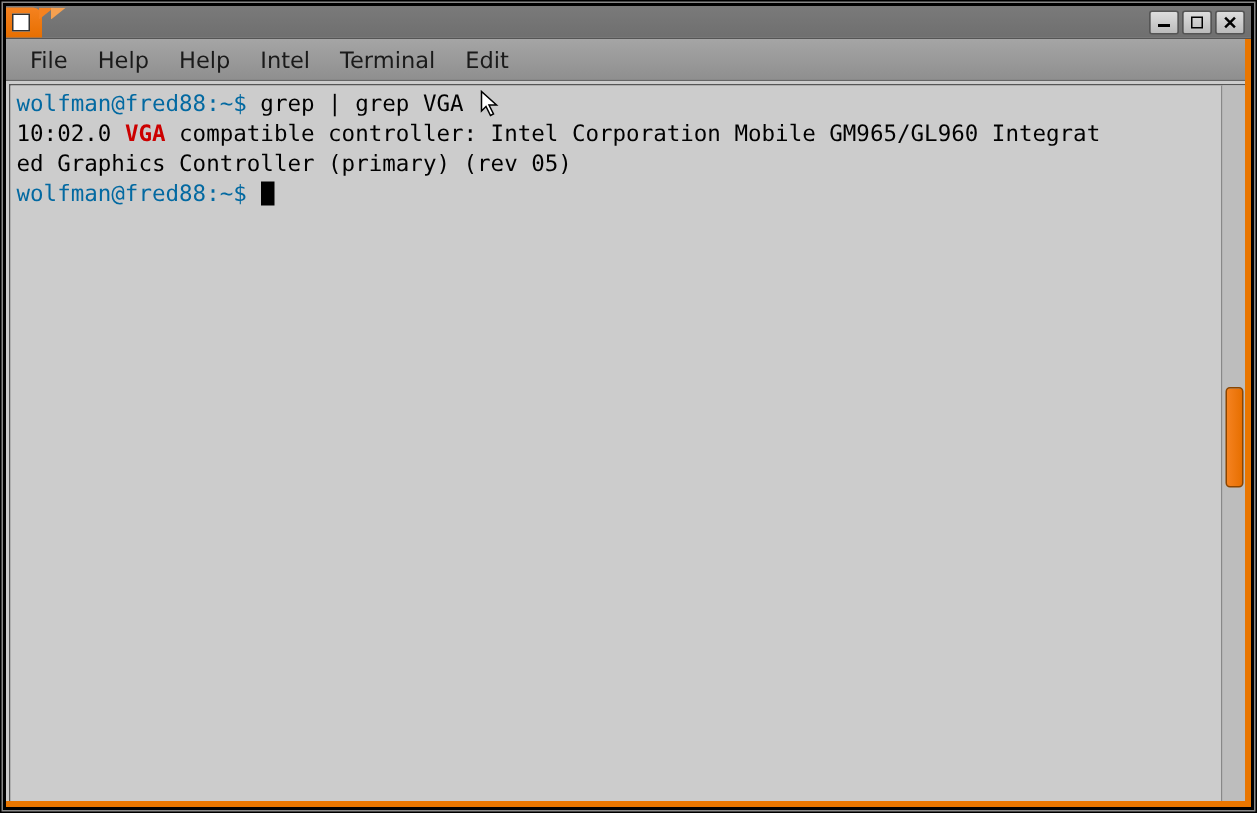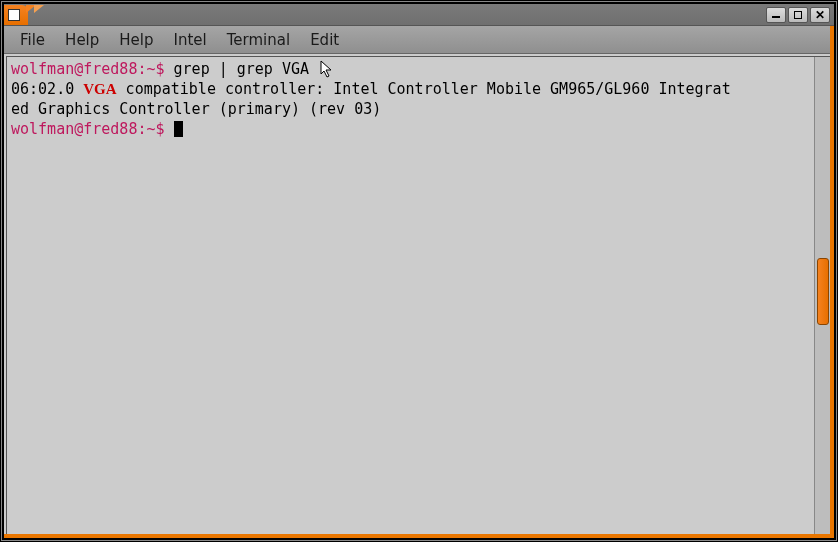--- a/index.html
+++ b/index.html
@@ -123,22 +123,22 @@
       background: #cccccc;
       font-family: "DejaVu Sans Mono", "Liberation Mono", monospace;
       font-size: 15px;
       line-height: 20px;
       color: #000;
       padding: 2px 4px;
       white-space: pre-wrap;
       word-break: break-all;
       position: relative;
     }
-    .prompt { color: #be185d; }
-    .match { color: #cc0000; font-weight: bold; font-family: Liberation Serif, serif; }
+    .prompt { color: #0369a1; }
+    .match { color: #cc0000; font-weight: bold; }
     .cursor-block {
       display: inline-block;
       width: 9px;
       height: 16px;
       background: #000;
       vertical-align: text-bottom;
       margin-bottom: 1px;
     }
     .mouse-cursor {
       position: absolute;
@@ -208,22 +208,22 @@
     <div class="menu-item">File</div>
     <div class="menu-item">Help</div>
     <div class="menu-item">Help</div>
     <div class="menu-item">Intel</div>
     <div class="menu-item">Terminal</div>
     <div class="menu-item">Edit</div>
   </div>
 
   <div class="terminal-wrap">
     <div class="terminal-area"><span class="prompt">wolfman@fred88:~$</span> <span>grep | grep VGA</span>
-<span>06:02.0 </span><span class="match">VGA</span><span> compatible controller: Intel Controller Mobile GM965/GL960 Integrat</span>
-<span>ed Graphics Controller (primary) (rev 03)</span>
+<span>10:02.0 </span><span class="match">VGA</span><span> compatible controller: Intel Corporation Mobile GM965/GL960 Integrat</span>
+<span>ed Graphics Controller (primary) (rev 05)</span>
 <span class="prompt">wolfman@fred88:~$</span> <span class="cursor-block"></span><svg class="mouse-cursor" width="16" height="20" viewBox="0 0 16 20" style="left:313px; top:3px;">
         <path d="M1 1 L1 14 L4 11 L7 17 L9 16 L6 10 L11 10 Z" fill="#fff" stroke="#000" stroke-width="1"></path>
       </svg></div>
     <div class="scrollbar-v">
       <div class="sb-track">
         <div class="sb-thumb"></div>
       </div>
     </div>
   </div>
 

